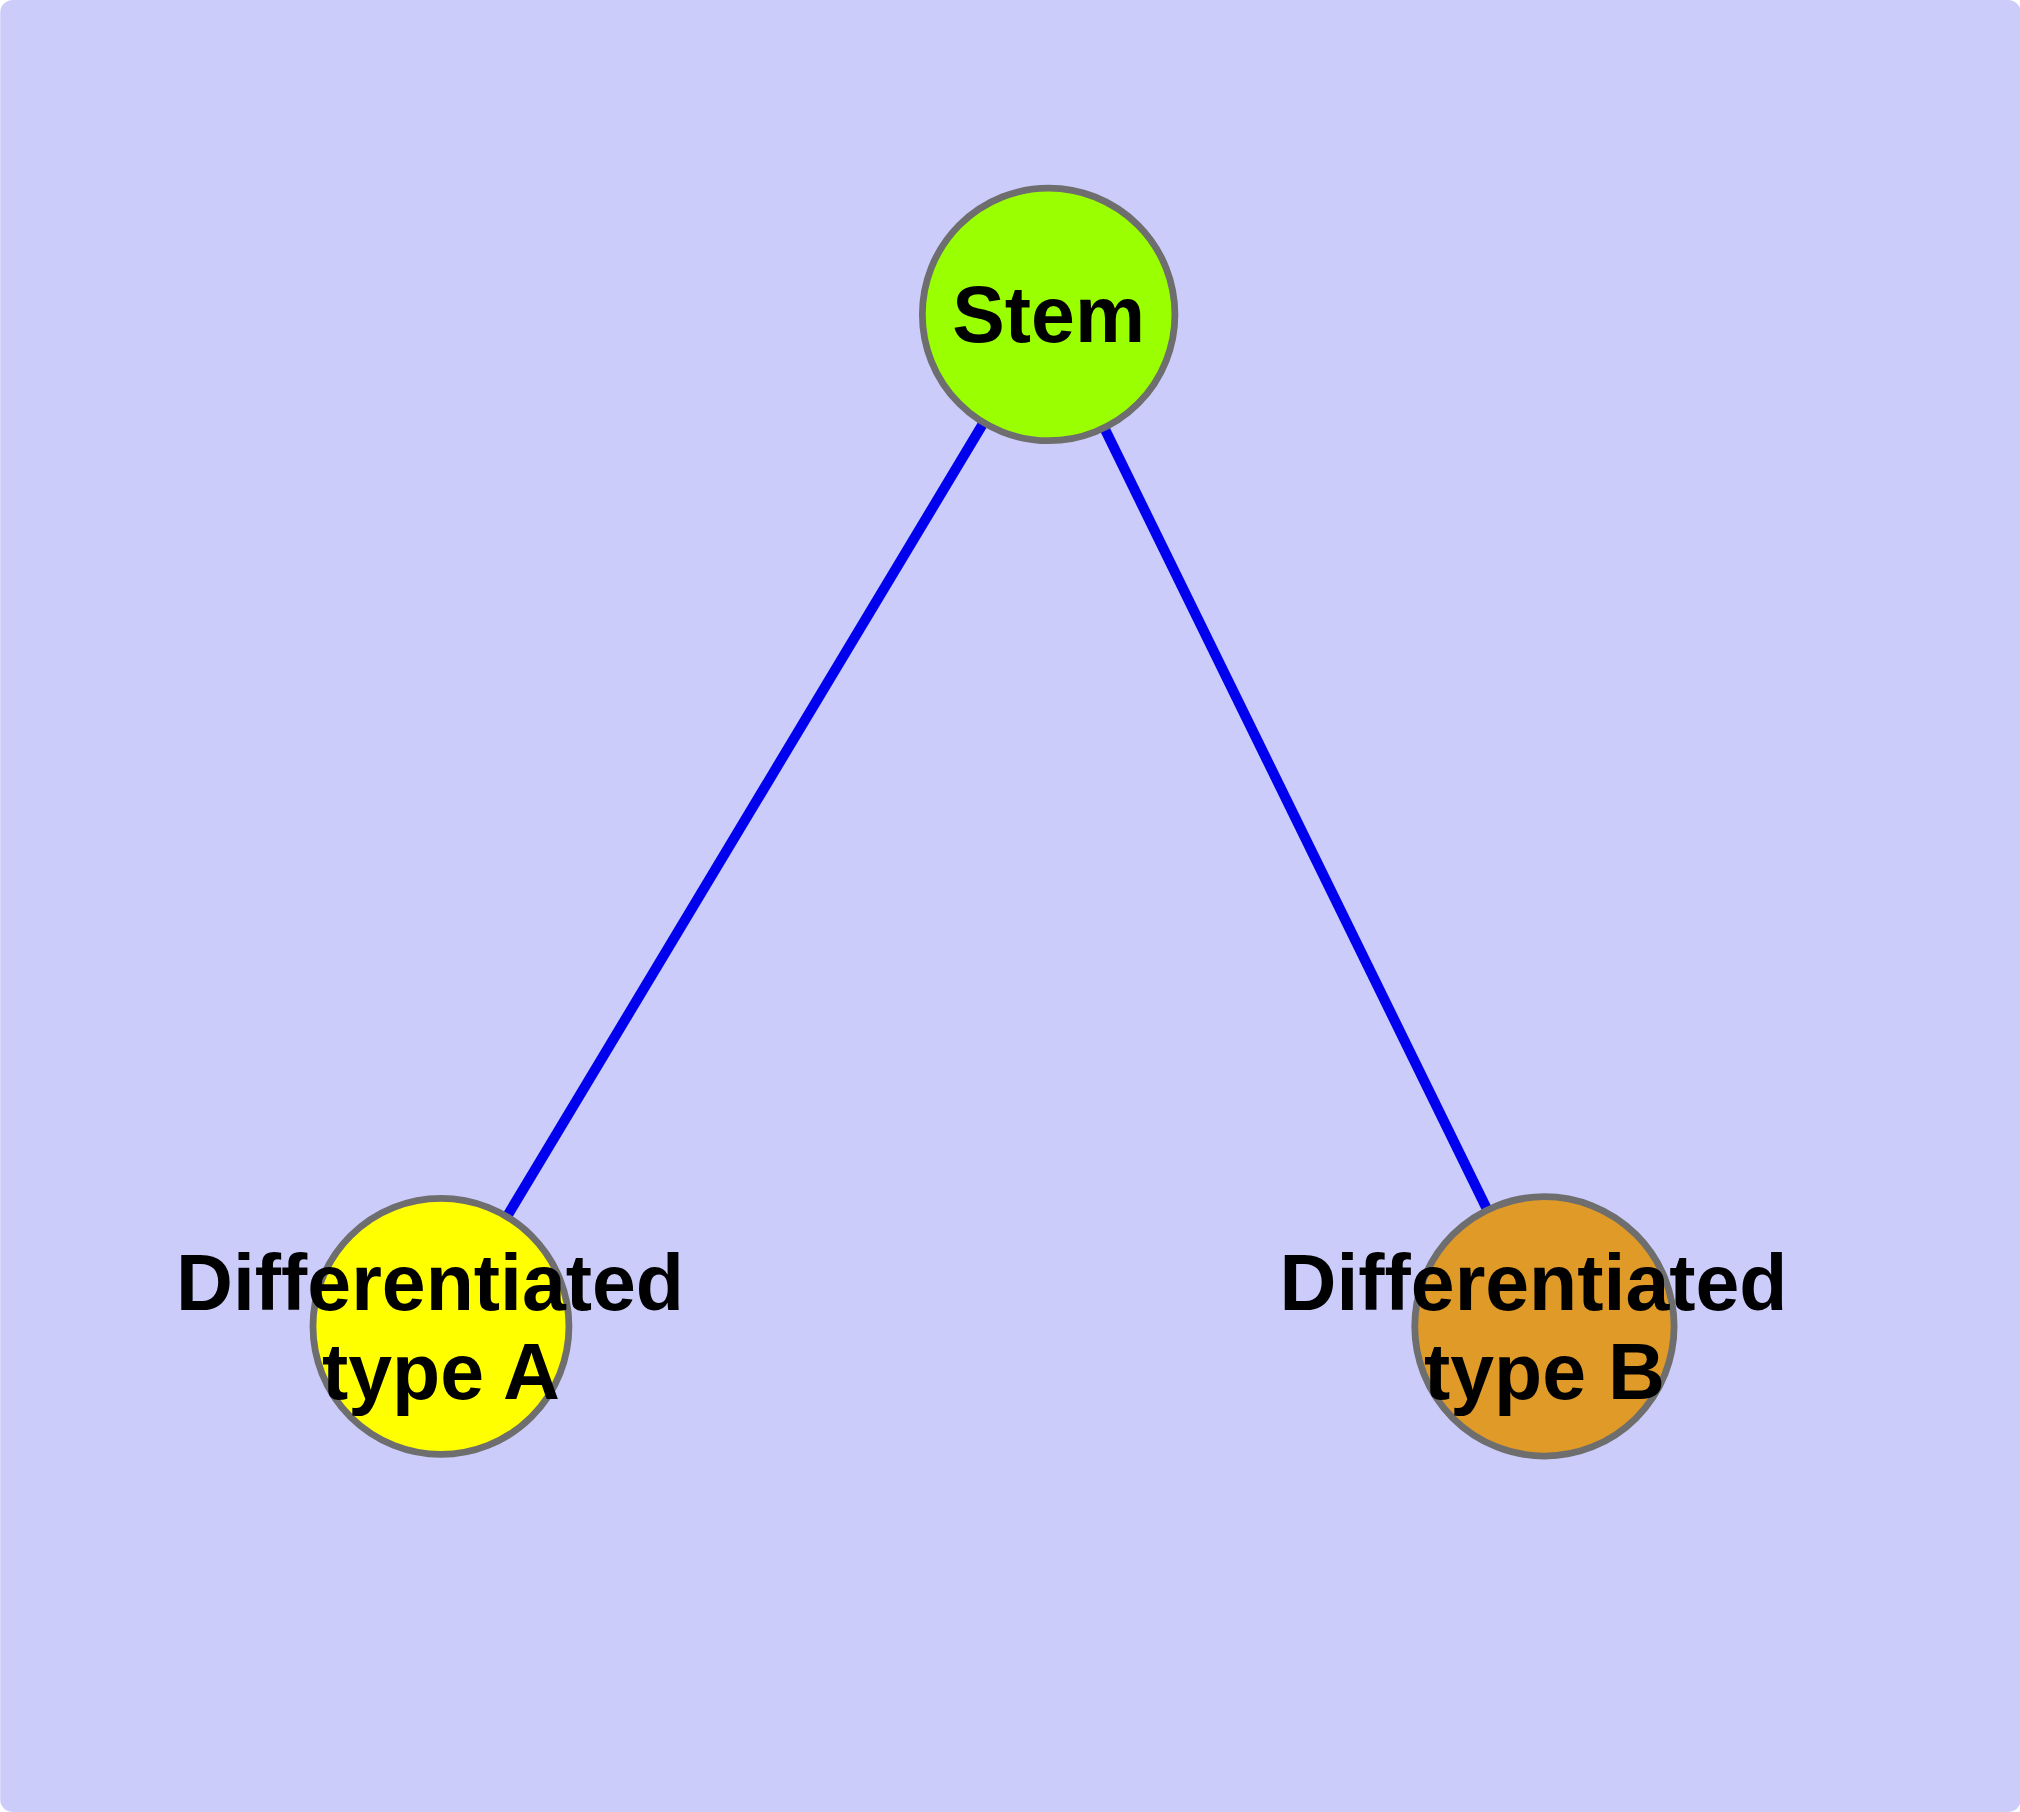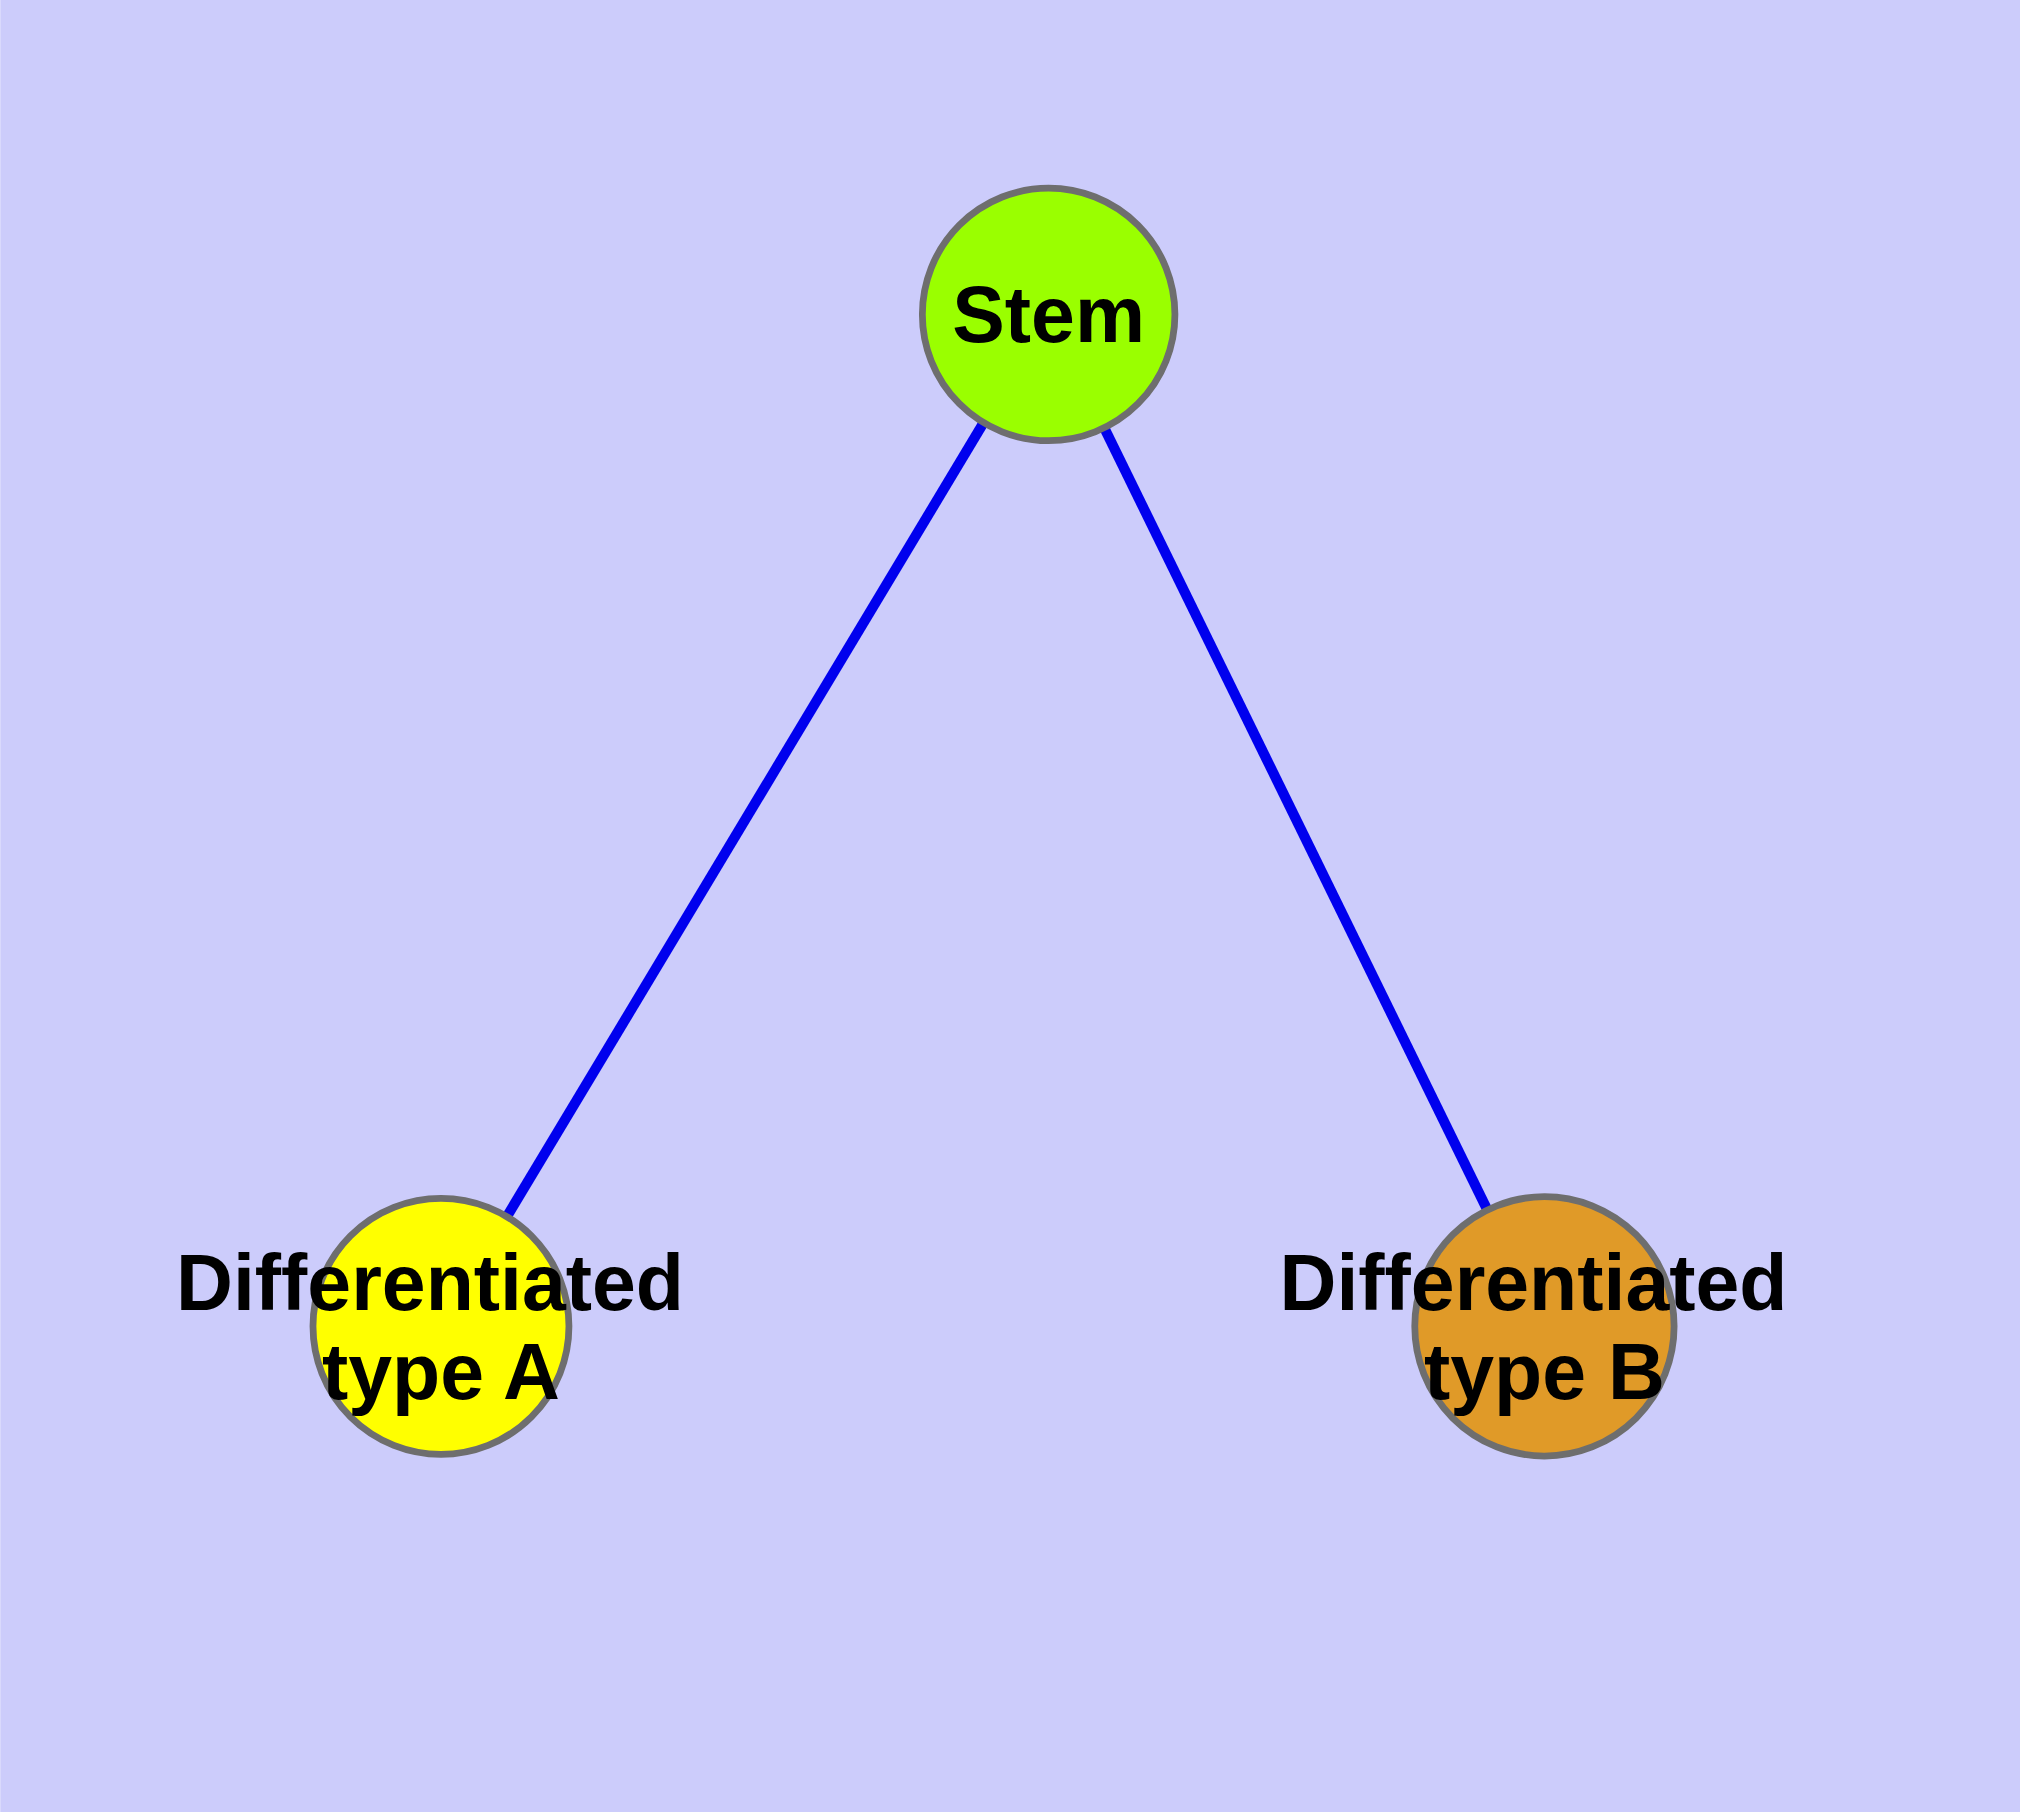--- a/index.html
+++ b/index.html
@@ -27,21 +27,21 @@
     font-weight: bold;
     fill: #000000;
     text-anchor: middle;
     dominant-baseline: auto;
     paint-order: normal;
   }
 </style>
 </head>
 <body>
 
-<div id="canvas" style="width: 2021px; height: 1812px;">
+<div id="canvas" style="width: 2021px; height: 1812px; border-radius: 13px;">
   <svg id="graph-svg" viewBox="0 0 2384 2138" xmlns="http://www.w3.org/2000/svg" style="width: 2021px; height: 1812px;">
 
     <rect id="bg-rect" x="0" y="0" width="2384" height="2138" fill="#ccccfb"></rect>
 
     <g id="edges-group">
       <line id="edge-stem-diff_a" x1="1160.2929391359226" y1="498.7381180916437" x2="597.7366858421188" y2="1435.547276296388" stroke="#0000ee" stroke-width="12" stroke-linecap="butt"></line>
       <line id="edge-stem-diff_b" x1="1302.5568498987964" y1="504.80321158831237" x2="1754.683234667679" y2="1427.6047558858268" stroke="#0000ee" stroke-width="12" stroke-linecap="butt"></line>
     </g>
 
     <g id="nodes-group">

